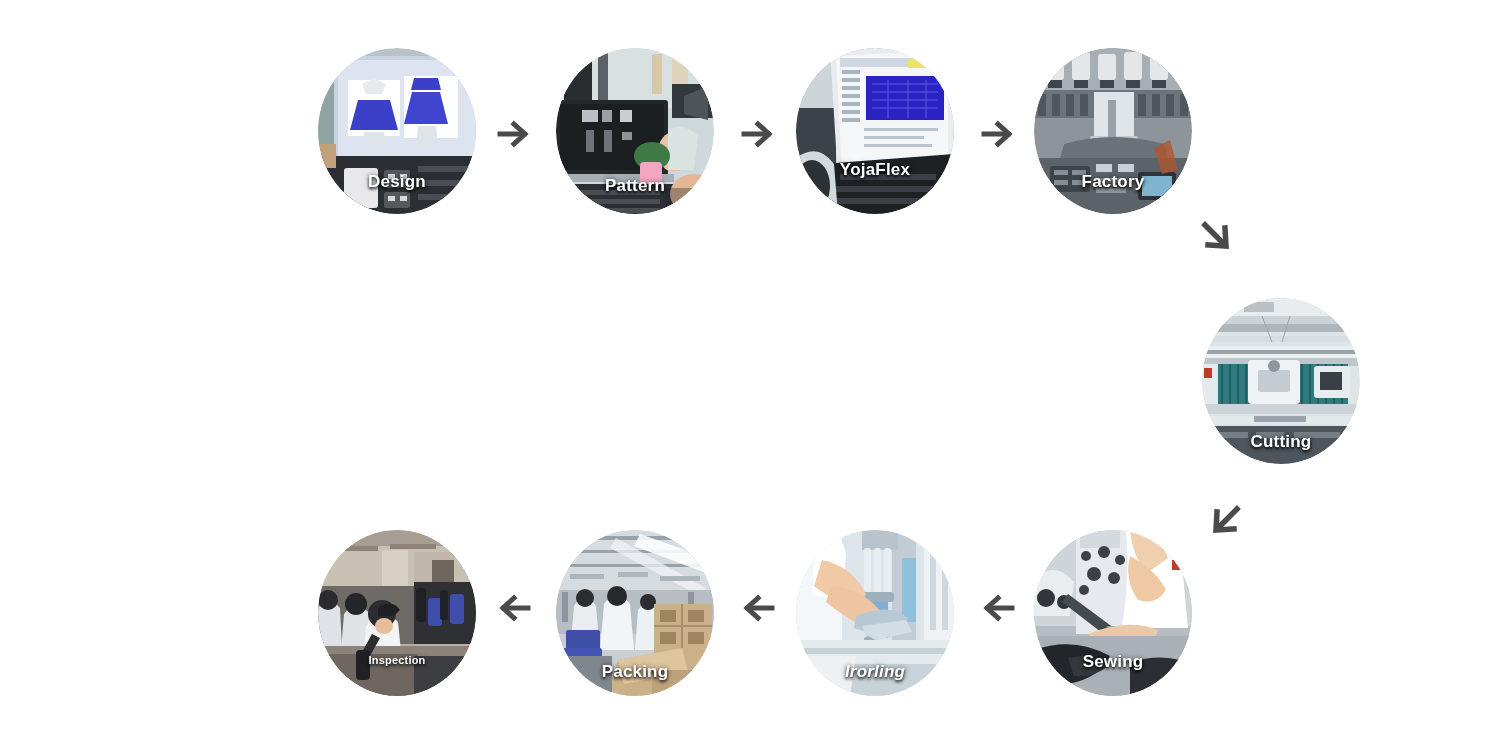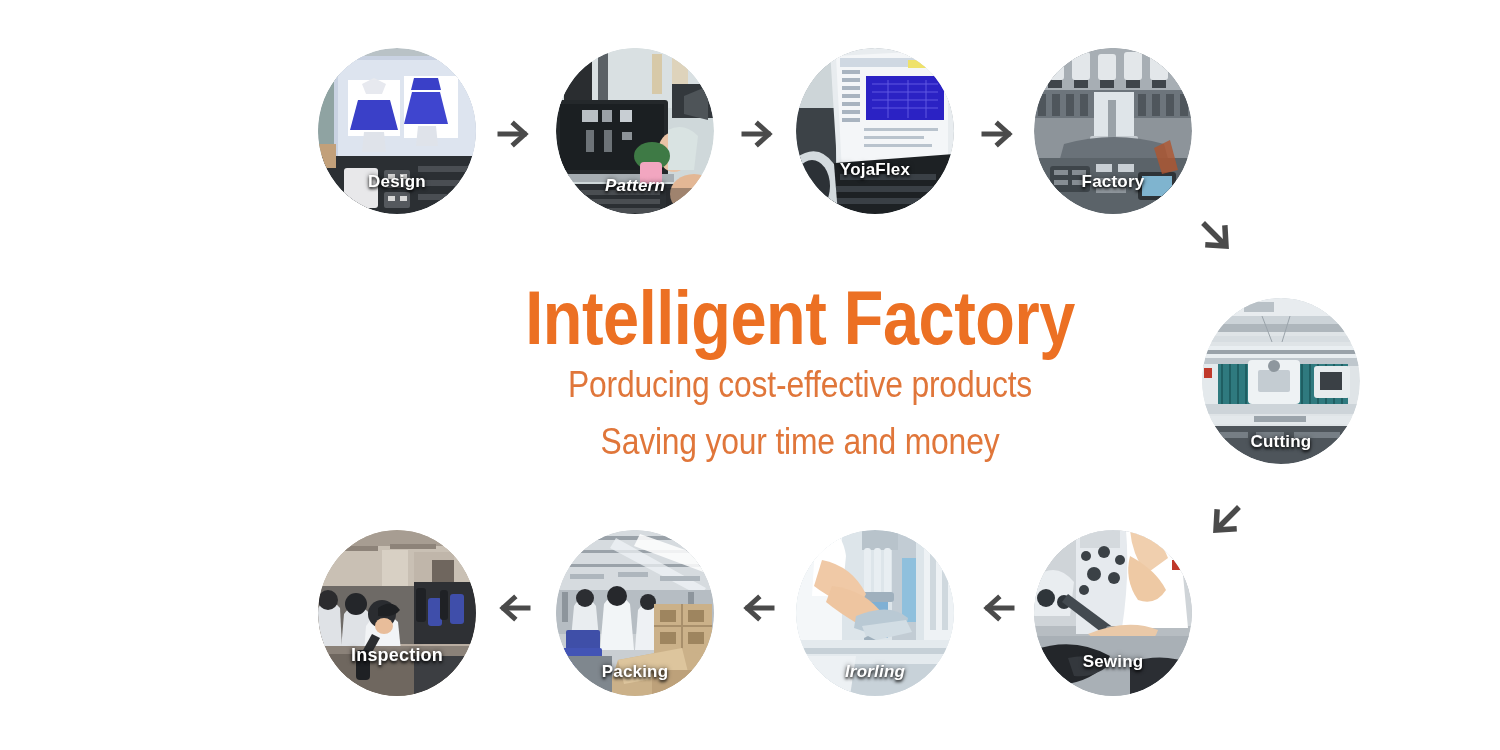--- a/index.html
+++ b/index.html
@@ -24,21 +24,21 @@
     left: 0; right: 0;
     bottom: 14px;
     text-align: center;
     color: #ffffff;
     font-weight: bold;
     font-size: 17px;
     letter-spacing: .2px;
     text-shadow: 0 2px 3px rgba(0,0,0,.85), 0 0 5px rgba(0,0,0,.6);
     z-index: 6;
   }
-  .node.n-inspection .label { font-size: 18px; bottom: 30px; }
+  .node.n-inspection .label { font-size: 11px; bottom: 30px; }
   .node.n-packing   .label { bottom: 14px; }
   .node.n-irorling  .label { bottom: 14px; font-style: italic; }
   .node.n-sewing    .label { bottom: 24px; text-align: center; }
   .node.n-cutting   .label { bottom: 12px; }
   .node.n-printing  .label { bottom: 34px; }
   .node.n-spinning  .label { bottom: 22px; }
   .node.n-pattern   .label { bottom: 18px; }
   .node.n-design    .label { bottom: 22px; }
 
   
@@ -128,21 +128,21 @@
 
   <div class="arrow" style="left:494px; top:114px;">
     <svg viewBox="0 0 40 40">
         <g stroke="#4a4a4a" stroke-width="5" fill="none" stroke-linecap="square">
       <line x1="6" y1="20" x2="30" y2="20"></line>
           <polyline points="20,10 31,20 20,30"></polyline>
     </g>
       </svg>
   </div>
 
-  <div class="node n-pattern" style="left:556px; top:48px;font-style:italic;">
+  <div class="node n-pattern" style="left:556px; top:48px;">
     <div class="photo">
       <svg viewBox="0 0 158 166" preserveAspectRatio="xMidYMid slice" width="158" height="166">
         <rect width="158" height="166" fill="#cfd8da"></rect>
         <rect x="0" y="0" width="158" height="60" fill="#d9e0e2"></rect>
         <rect x="8" y="0" width="28" height="70" fill="#2a2d30"></rect>
         <rect x="42" y="0" width="10" height="56" fill="#5b6166"></rect>
         <rect x="96" y="6" width="10" height="40" fill="#d7c9a8"></rect>
         <rect x="116" y="4" width="16" height="44" fill="#ded3bb"></rect>
         <rect x="0" y="52" width="112" height="76" rx="3" fill="#24282b"></rect>
         <rect x="4" y="56" width="104" height="66" fill="#1b1f22"></rect>
@@ -557,19 +557,14 @@
         <rect x="0" y="106" width="158" height="60" fill="#a9b0b6"></rect>
         <path d="M0 120 q40 -14 76 6 q-10 22 -42 28 l-34 4z" fill="#23262a"></path>
         <path d="M96 132 q34 -10 62 2 l0 32 h-62z" fill="#2b2e33"></path>
         <path d="M34 128 q26 -6 40 8 q-14 12 -34 10z" fill="#34383d"></path>
       </svg>
     </div>
     <div class="label">Sewing</div>
   </div>
 
 
-  <div class="headline">
-    <h1>Intelligent Factory</h1>
-    <div class="sub">Porducing cost-effective products</div>
-    <div class="sub">Saving your time and money</div>
-  </div>
 
 </div>
 
 </body></html>

